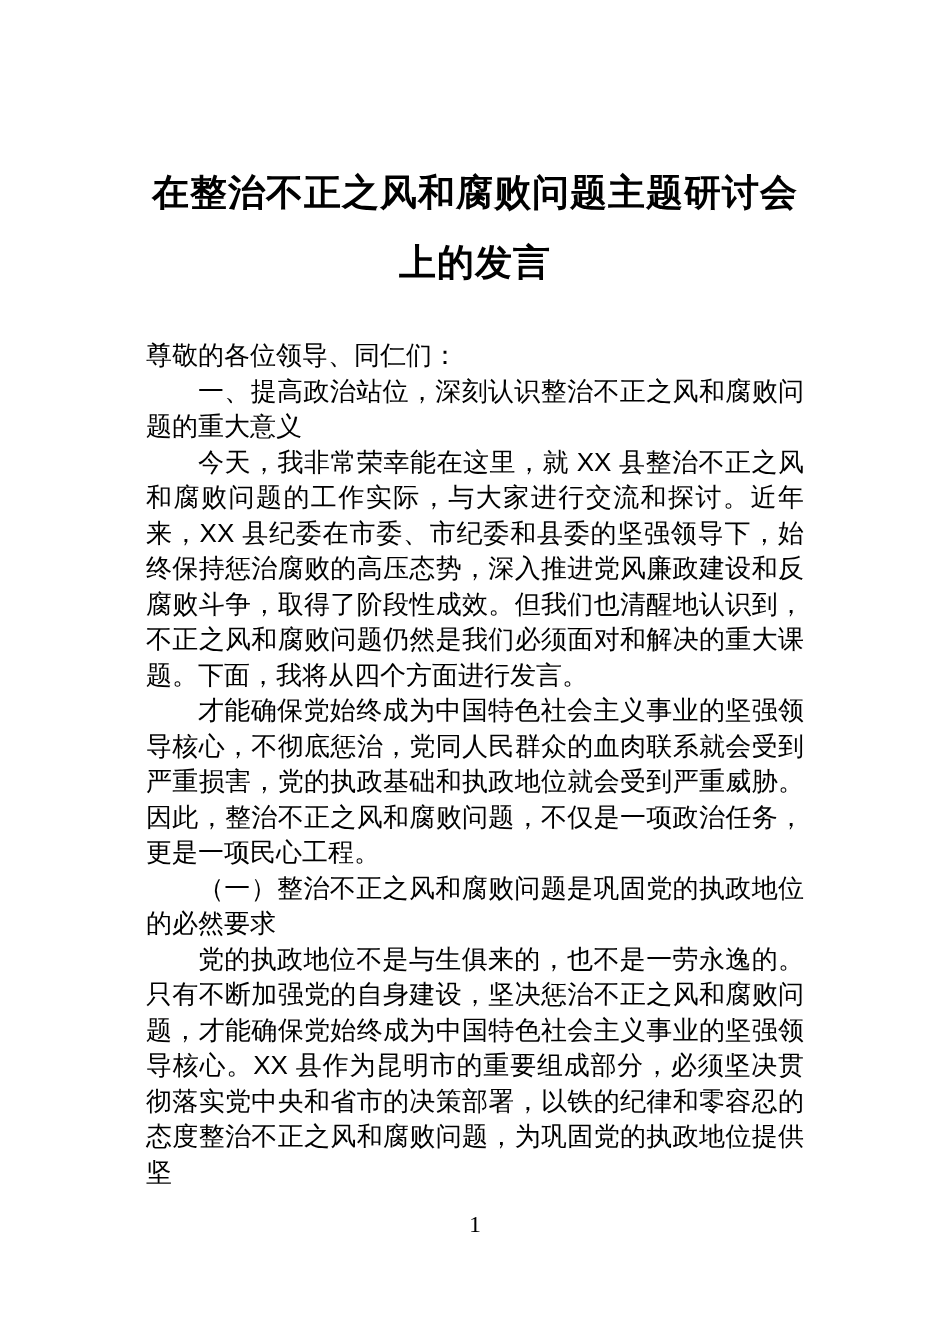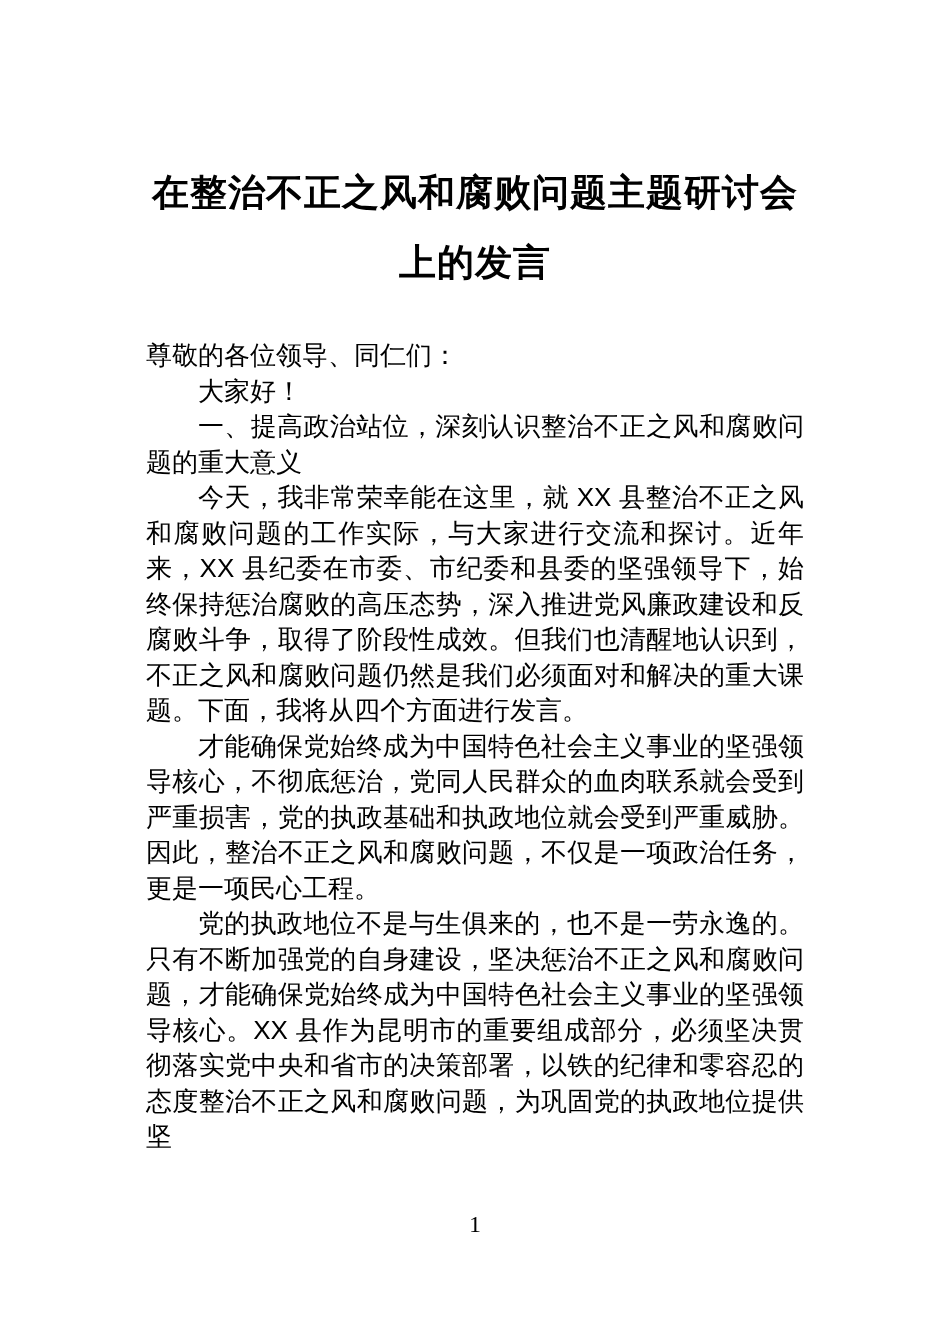--- a/index.html
+++ b/index.html
@@ -57,21 +57,21 @@
     }
   </style>
 </head>
 <body>
 
 <div class="page">
   <h1 class="doc-title">在整治不正之风和腐败问题主题研讨会上的发言</h1>
 
   <div class="doc-body">
       <div class="para salutation">尊敬的各位领导、同仁们：</div>
-      <div class="para body">大家好！</div>
       <div class="para heading">一、提高政治站位，深刻认识整治不正之风和腐败问题的重大意义</div>
       <div class="para body">今天，我非常荣幸能在这里，就 XX 县整治不正之风和腐败问题的工作实际，与大家进行交流和探讨。近年来，XX 县纪委在市委、市纪委和县委的坚强领导下，始终保持惩治腐败的高压态势，深入推进党风廉政建设和反腐败斗争，取得了阶段性成效。但我们也清醒地认识到，不正之风和腐败问题仍然是我们必须面对和解决的重大课题。下面，我将从四个方面进行发言。</div>
       <div class="para body">才能确保党始终成为中国特色社会主义事业的坚强领导核心，不彻底惩治，党同人民群众的血肉联系就会受到严重损害，党的执政基础和执政地位就会受到严重威胁。因此，整治不正之风和腐败问题，不仅是一项政治任务，更是一项民心工程。</div>
+      <div class="para heading">（一）整治不正之风和腐败问题是巩固党的执政地位的必然要求</div>
       <div class="para body">党的执政地位不是与生俱来的，也不是一劳永逸的。只有不断加强党的自身建设，坚决惩治不正之风和腐败问题，才能确保党始终成为中国特色社会主义事业的坚强领导核心。XX 县作为昆明市的重要组成部分，必须坚决贯彻落实党中央和省市的决策部署，以铁的纪律和零容忍的态度整治不正之风和腐败问题，为巩固党的执政地位提供坚</div>
     </div>
 
   <div class="page-number">1</div>
 </div>
 
 </body></html>

